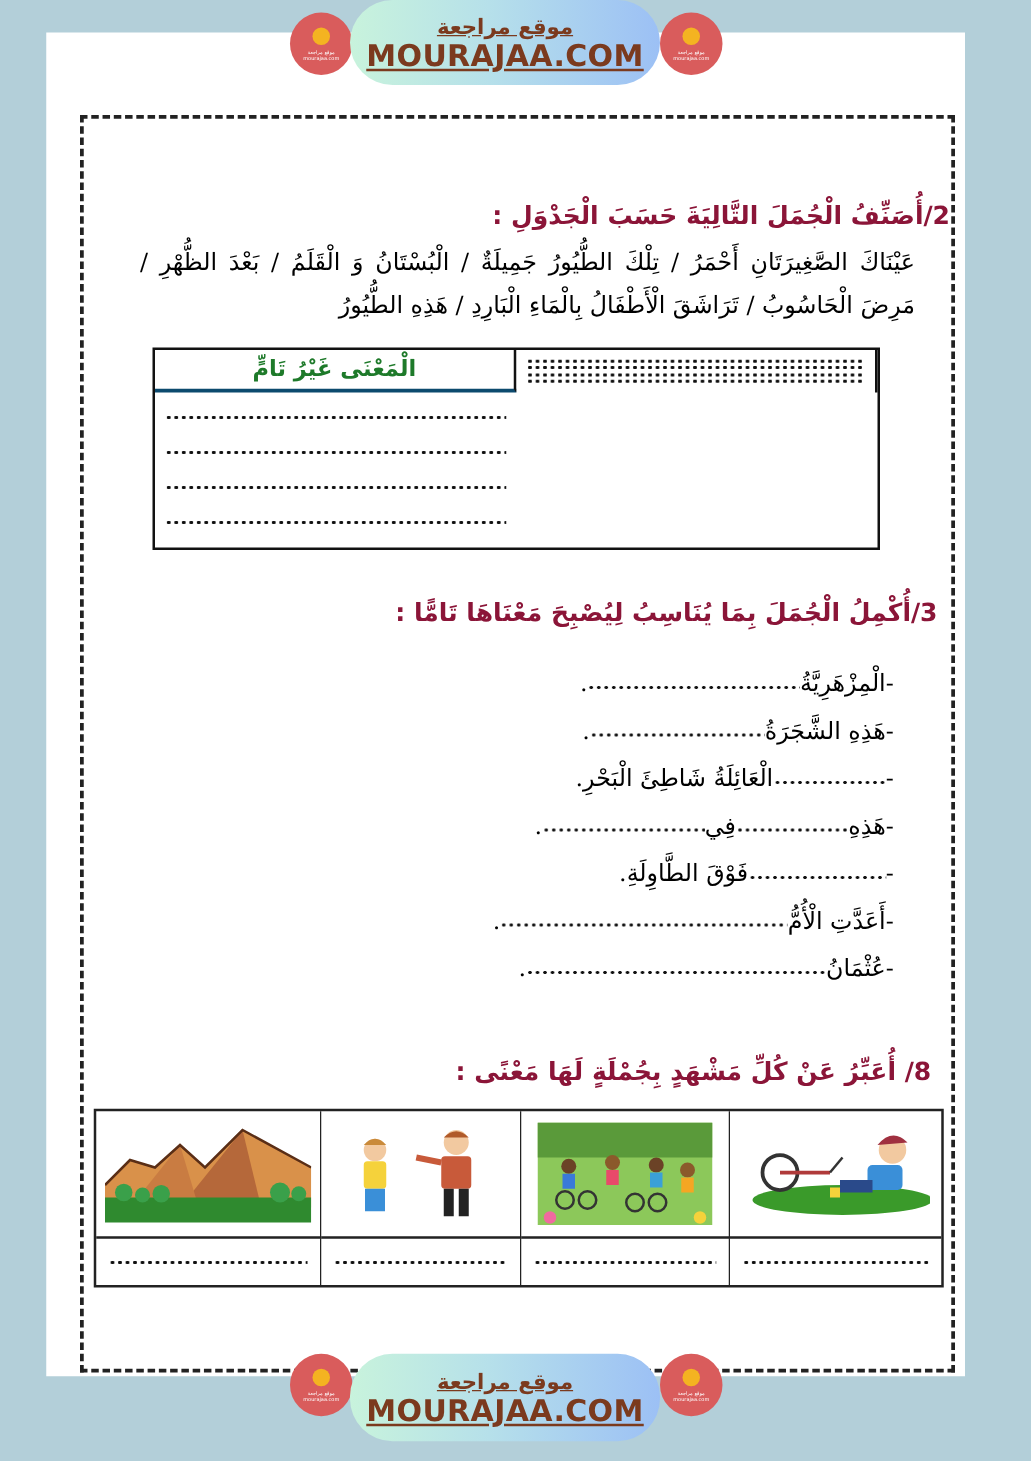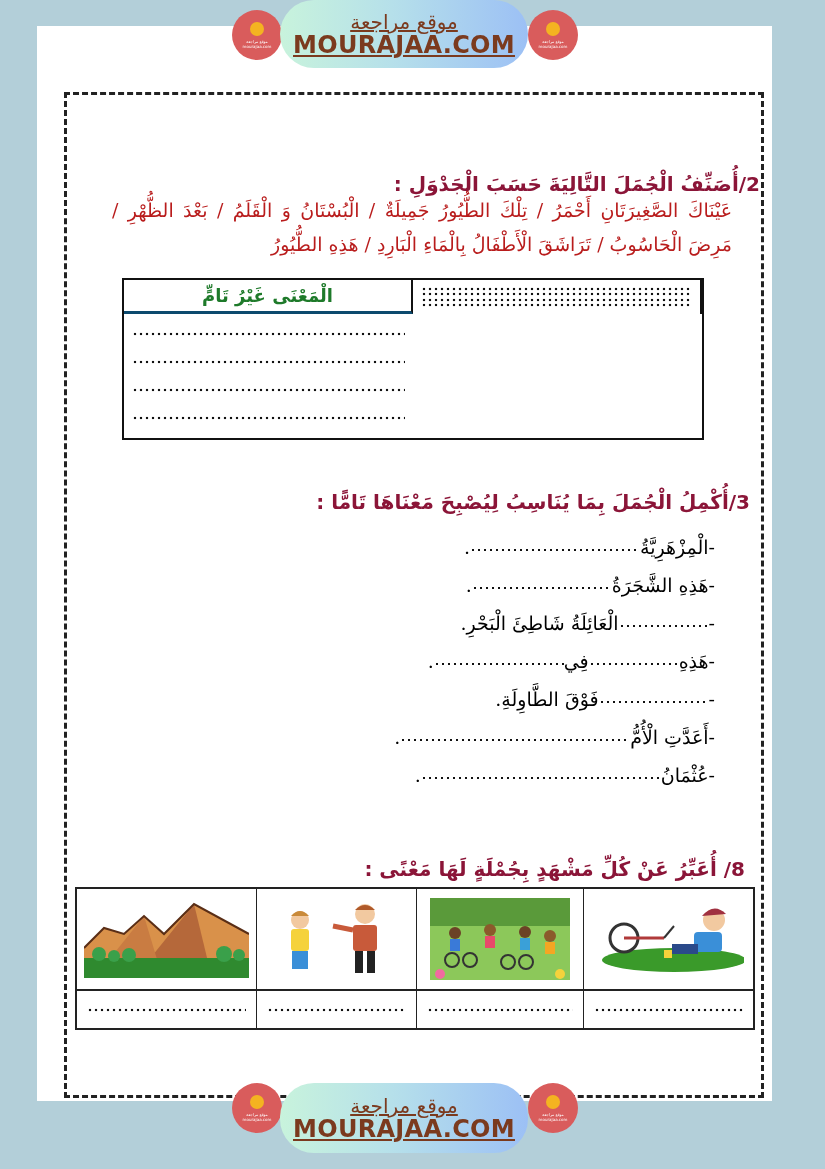--- a/index.html
+++ b/index.html
@@ -20,45 +20,45 @@
   
   .banner {
     position: absolute; left: 280px; width: 248px; height: 68px;
     border-radius: 34px;
     background: linear-gradient(90deg, #c8f3dc 0%, #b6e0ea 45%, #9cc0f5 100%);
     display: flex; flex-direction: column; align-items: center; justify-content: center;
     color: #7b3a1e;
   }
   .banner.top { top: 0px; }
   .banner.bottom { top: 1083px; height: 70px; }
-  .banner .ar { font-size: 20px; font-weight: normal; text-decoration: underline; line-height: 22px; direction: rtl; }
+  .banner .ar { font-size: 17px; font-weight: bold; text-decoration: underline; line-height: 22px; direction: rtl; }
   .banner .en { font-size: 24px; font-weight: bold; text-decoration: underline; line-height: 24px; letter-spacing: 0.3px; }
   .logo {
     position: absolute; width: 50px; height: 50px; border-radius: 50%;
     background: #d95c5c; display: flex; flex-direction: column; align-items: center; justify-content: center;
   }
   .logo .badge { width: 14px; height: 14px; border-radius: 50%; background: #f4b321; }
   .logo .txt { font-size: 4px; color: #fff; margin-top: 3px; line-height: 5px; text-align: center; }
   .logo.tl { left: 232px; top: 10px; }
   .logo.tr { left: 528px; top: 10px; }
   .logo.bl { left: 232px; top: 1083px; }
   .logo.br { left: 528px; top: 1083px; }
 
   
   .heading {
     position: absolute; direction: rtl; text-align: right;
-    color: #8b1538; font-weight: bold; font-size: 20px; font-family: "DejaVu Sans", sans-serif; margin-top: 12px;
+    color: #8b1538; font-weight: bold; font-size: 20px; font-family: "DejaVu Sans", sans-serif;
   }
   .h2 { right: 65px; top: 160px; }
   .h3 { right: 75px; top: 478px; }
   .h4 { right: 80px; top: 845px; }
 
   .sentences {
     position: absolute; right: 93px; top: 193px; width: 620px;
-    direction: rtl; text-align: justify; font-size: 19px; line-height: 34px; color: #b91c1c;
+    direction: rtl; text-align: justify; font-size: 19px; line-height: 34px; color: #000000;
     font-family: "DejaVu Serif", serif;
   }
 
   
   .t1 {
     position: absolute; left: 122px; top: 278px; width: 582px; height: 162px;
     border: 2px solid #111; box-sizing: border-box; border-collapse: collapse;
     display: grid; grid-template-columns: 1fr 1fr; grid-template-rows: 34px 1fr;
   }
   .t1 .hcell {

